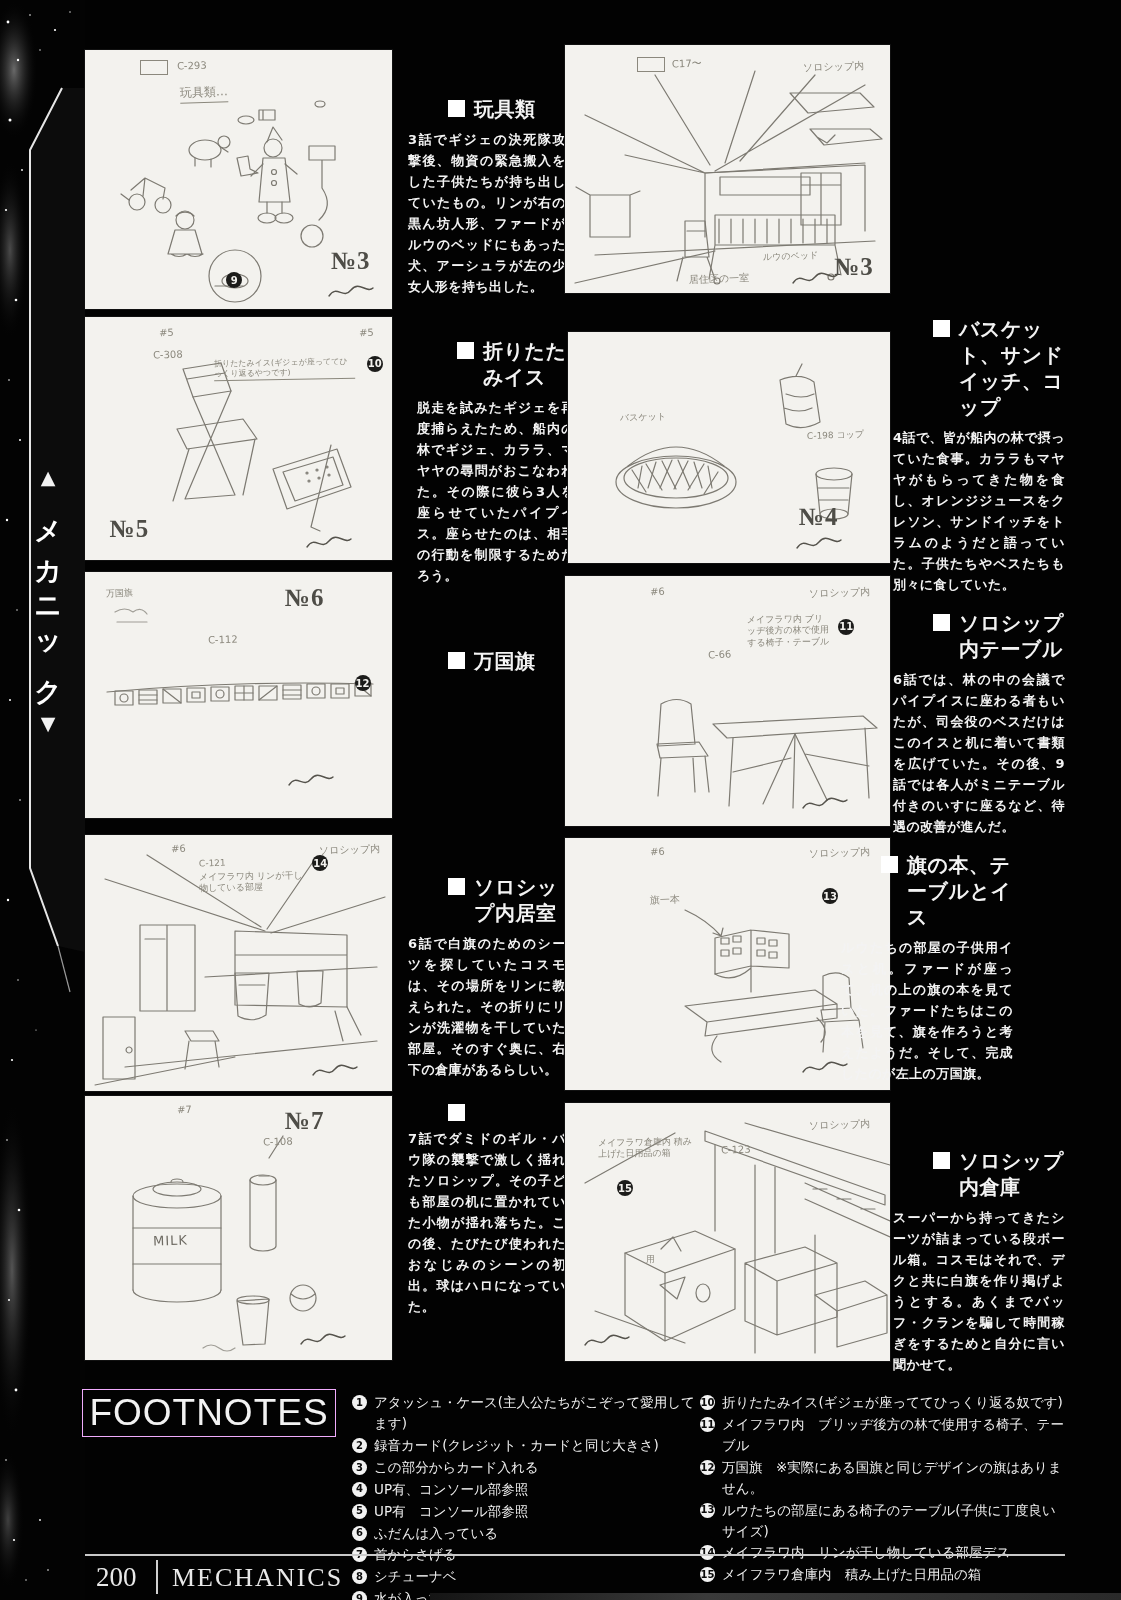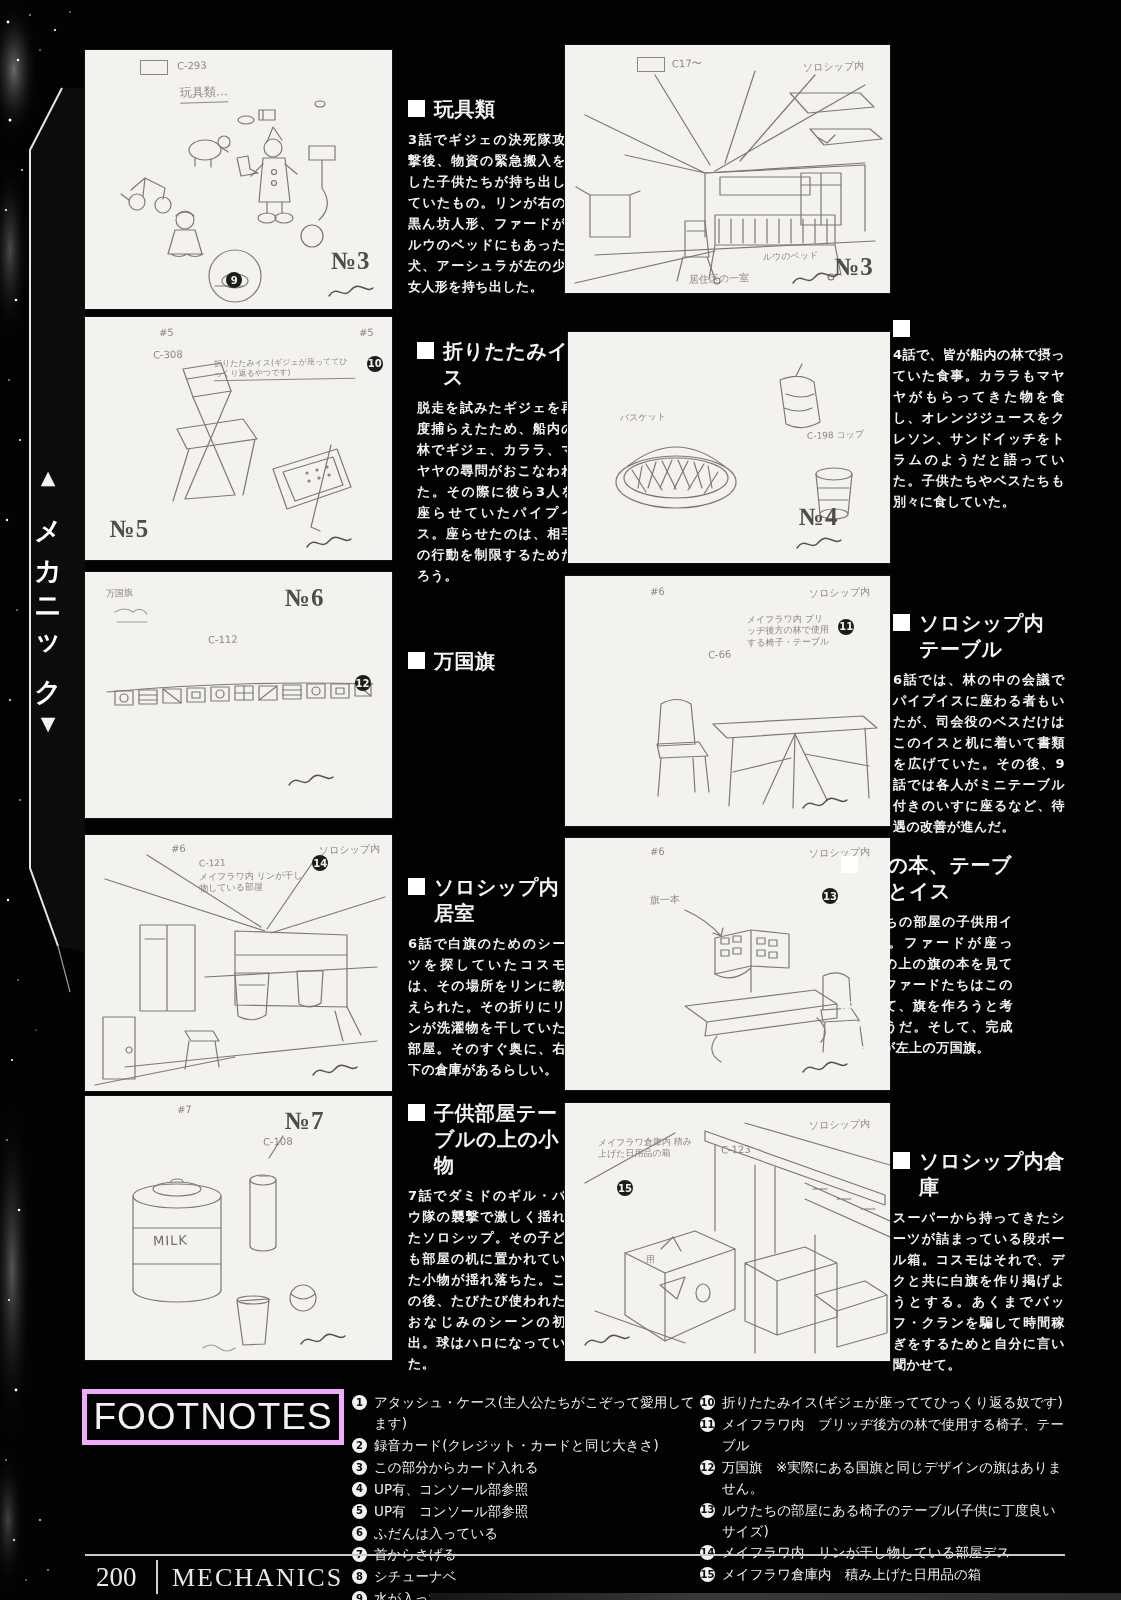--- a/index.html
+++ b/index.html
@@ -24,27 +24,27 @@
   .pan-no{position:absolute;font-family:"Liberation Serif","DejaVu Serif",serif;font-weight:bold;
           color:#4e4d47;font-size:25px;letter-spacing:1px;}
   .pan-foot{position:absolute;width:16px;height:16px;border-radius:50%;background:#1c1c1a;
             color:#f4f3ef;font-size:10px;font-weight:bold;display:flex;align-items:center;
             justify-content:center;}
   .stamp{position:absolute;width:26px;height:13px;border:1px solid #8b887d;}
   .sig{position:absolute;width:52px;height:22px;}
   .sig path{fill:none;stroke:#55534c;stroke-width:1.4;stroke-linecap:round;}
   
   .caption{position:absolute;color:#f3f3f3;}
-  .chead{display:grid;grid-template-columns:26px 1fr;align-items:start;margin-bottom:7px;}
+  .chead{display:grid;grid-template-columns:26px 1fr;align-items:start;margin-bottom:7px;margin-left:40px;}
   .sq{width:17px;height:17px;background:#fff;margin-top:4px;}
   .chead h2{margin:0;font-size:20px;line-height:1.3;font-weight:bold;letter-spacing:0.5px;}
   .caption p{margin:0;font-size:13px;font-weight:600;line-height:1.62;letter-spacing:0.4px;
              text-align:justify;}
   
-  .fnhead{position:absolute;left:82px;top:1389px;width:252px;height:46px;border:5px solid #f0abfc;
+  .fnhead{position:absolute;left:82px;top:1389px;width:252px;height:46px;border:1px solid #f0abfc;
           color:#f2f2f2;font-size:37px;letter-spacing:1px;display:flex;align-items:center;
           justify-content:center;font-family:"Liberation Sans","DejaVu Sans",sans-serif;}
   .fncol{position:absolute;color:#f0f0f0;font-size:13.5px;font-weight:500;line-height:1.55;}
   .fn{position:relative;padding-left:22px;margin-bottom:1px;}
   .fn-num{position:absolute;left:0;top:3px;width:15px;height:15px;border-radius:50%;
           background:#f2f2f2;color:#0a0a0a;font-size:10px;font-weight:bold;display:flex;
           align-items:center;justify-content:center;}
   
   .footer-line{position:absolute;left:85px;top:1554px;width:980px;height:2px;background:#c9c9c9;}
   .pageno{position:absolute;left:96px;top:1562px;font-family:"Liberation Serif","DejaVu Serif",serif;
@@ -235,20 +235,21 @@
     <span class="ann sm" style="left:16%;top:34%">バスケット</span>
     <span class="ann sm" style="right:8%;top:42%">C-198 コップ</span>
     <span class="pan-no" style="right:16%;bottom:14%">№4</span>
     <svg class="sig" style="right:14%;bottom:3%" viewBox="0 0 52 22">
         <path d="M4,14 C12,2 18,18 26,8 S42,12 48,6"></path>
       </svg>
   </div>
   <div class="caption" style="left:893px;top:316px;width:172px">
     <div class="chead">
         <span class="sq"></span>
+      <h2>バスケット、サンドイッチ、コップ</h2>
       </div>
     <p>4話で、皆が船内の林で摂っていた食事。カララもマヤヤがもらってきた物を食し、オレンジジュースをクレソン、サンドイッチをトラムのようだと語っていた。子供たちやベスたちも別々に食していた。</p>
   </div>
 
   <div class="panel" style="left:85px;top:572px;width:307px;height:246px">
     <svg class="sketch" viewBox="0 0 307 246">
       <path d="M22,120 Q150,108 288,112"></path>
       <rect x="30" y="119" width="18" height="14"></rect>
         <circle cx="39" cy="126" r="4"></circle>
       <rect x="54" y="118" width="18" height="14"></rect>
@@ -397,21 +398,20 @@
     <span class="pan-no" style="right:22%;top:4%">№7</span>
     <span class="ann" style="left:58%;top:15%">C-108</span>
     <span class="ann" style="left:22%;top:52%;font-size:13px;letter-spacing:1px;color:#6e6b63">MILK</span>
     <svg class="sig" style="right:14%;bottom:3%" viewBox="0 0 52 22">
         <path d="M4,14 C12,2 18,18 26,8 S42,12 48,6"></path>
       </svg>
   </div>
   <div class="caption" style="left:408px;top:1100px;width:158px">
     <div class="chead">
         <span class="sq"></span>
-      <h2>子供部屋テーブルの上の小物</h2>
       </div>
     <p>7話でダミドのギル・バウ隊の襲撃で激しく揺れたソロシップ。その子ども部屋の机に置かれていた小物が揺れ落ちた。この後、たびたび使われたおなじみのシーンの初出。球はハロになっていた。</p>
   </div>
 
   <div class="panel" style="left:565px;top:1103px;width:325px;height:258px">
     <svg class="sketch" viewBox="0 0 325 258">
       <path d="M110,30 L20,80 M140,28 L320,92 L320,102 L140,38 Z M180,20 L325,62"></path>
       <path d="M240,80 L325,118 M240,96 L325,134 M248,86 h14 M272,96 h14 M296,106 h14"></path>
       <path d="M150,42 V128 M210,64 V150 M250,132 V250 M190,62 V250"></path>
       <path d="M60,150 L130,128 L170,146 L100,170 Z"></path>

